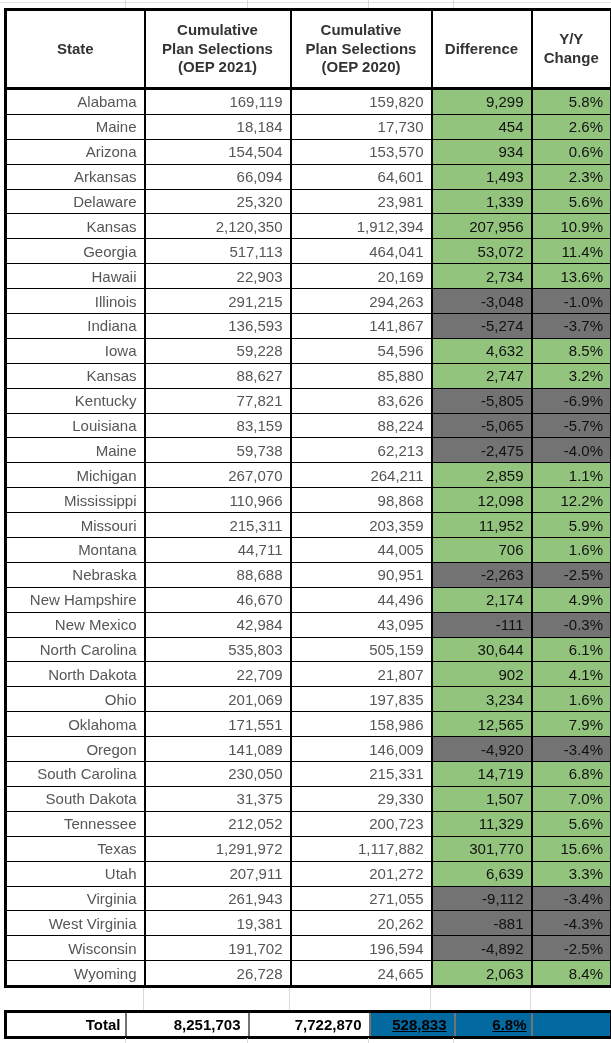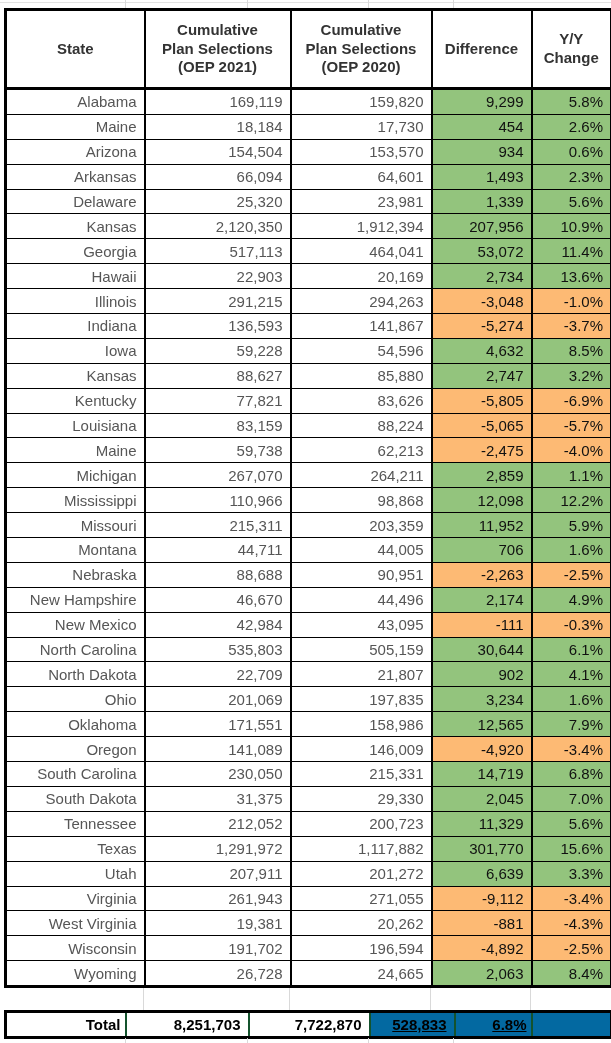--- a/index.html
+++ b/index.html
@@ -13,25 +13,25 @@
   
   table.main{border-collapse:collapse;table-layout:fixed;position:absolute;left:4px;top:8px;width:606px;border:3px solid #000;}
   table.main th{border:2px solid #000;border-bottom:3px solid #000;font-size:15px;font-weight:bold;color:#333;text-align:center;vertical-align:middle;height:76px;padding:0 2px;line-height:1.25;}
   table.main th span{white-space:pre-line;}
   table.main td{border-left:2px solid #000;border-right:2px solid #000;border-top:1px solid #000;border-bottom:1px solid #000;font-size:15px;height:23.9px;padding:0 7px 0 2px;text-align:right;white-space:nowrap;overflow:hidden;}
   td.c-state{color:#565656;padding-right:4px;}
   td.c-num{color:#565656;}
   td.c-diff{color:#111;}
   td.c-yy{color:#111;padding-right:4px;}
   td.pos{background:#93C47D;}
-  td.neg{background:#fdba74;margin-top:29px;}
+  td.neg{background:#737373;margin-top:29px;}
 
   
   table.total{border-collapse:collapse;table-layout:fixed;position:absolute;left:4px;top:1010px;width:606px;border:3px solid #000;}
-  table.total td{border:2px solid #14532d;font-size:15px;font-weight:bold;color:#000;height:22.5px;padding:0 7px 0 2px;text-align:right;white-space:nowrap;}
+  table.total td{border:2px solid #737373;font-size:15px;font-weight:bold;color:#000;height:22.5px;padding:0 7px 0 2px;text-align:right;white-space:nowrap;}
   table.total td.t-label{padding-right:4px;}
   table.total td.t-yy{padding-right:4px;}
   table.total td.t-green{background:#0369a1;text-decoration:underline;}
 </style>
 </head>
 <body>
 
 <div class="sheet">
 
   <div class="hline" style="top:2px;"></div>
@@ -256,21 +256,21 @@
           <td class="c-state">South Carolina</td>
           <td class="c-num">230,050</td>
           <td class="c-num">215,331</td>
           <td class="c-diff pos">14,719</td>
           <td class="c-yy pos">6.8%</td>
         </tr>
         <tr>
           <td class="c-state">South Dakota</td>
           <td class="c-num">31,375</td>
           <td class="c-num">29,330</td>
-          <td class="c-diff pos">2,045</td>
+          <td class="c-diff pos">1,507</td>
           <td class="c-yy pos">7.0%</td>
         </tr>
         <tr>
           <td class="c-state">Tennessee</td>
           <td class="c-num">212,052</td>
           <td class="c-num">200,723</td>
           <td class="c-diff pos">11,329</td>
           <td class="c-yy pos">5.6%</td>
         </tr>
         <tr>

